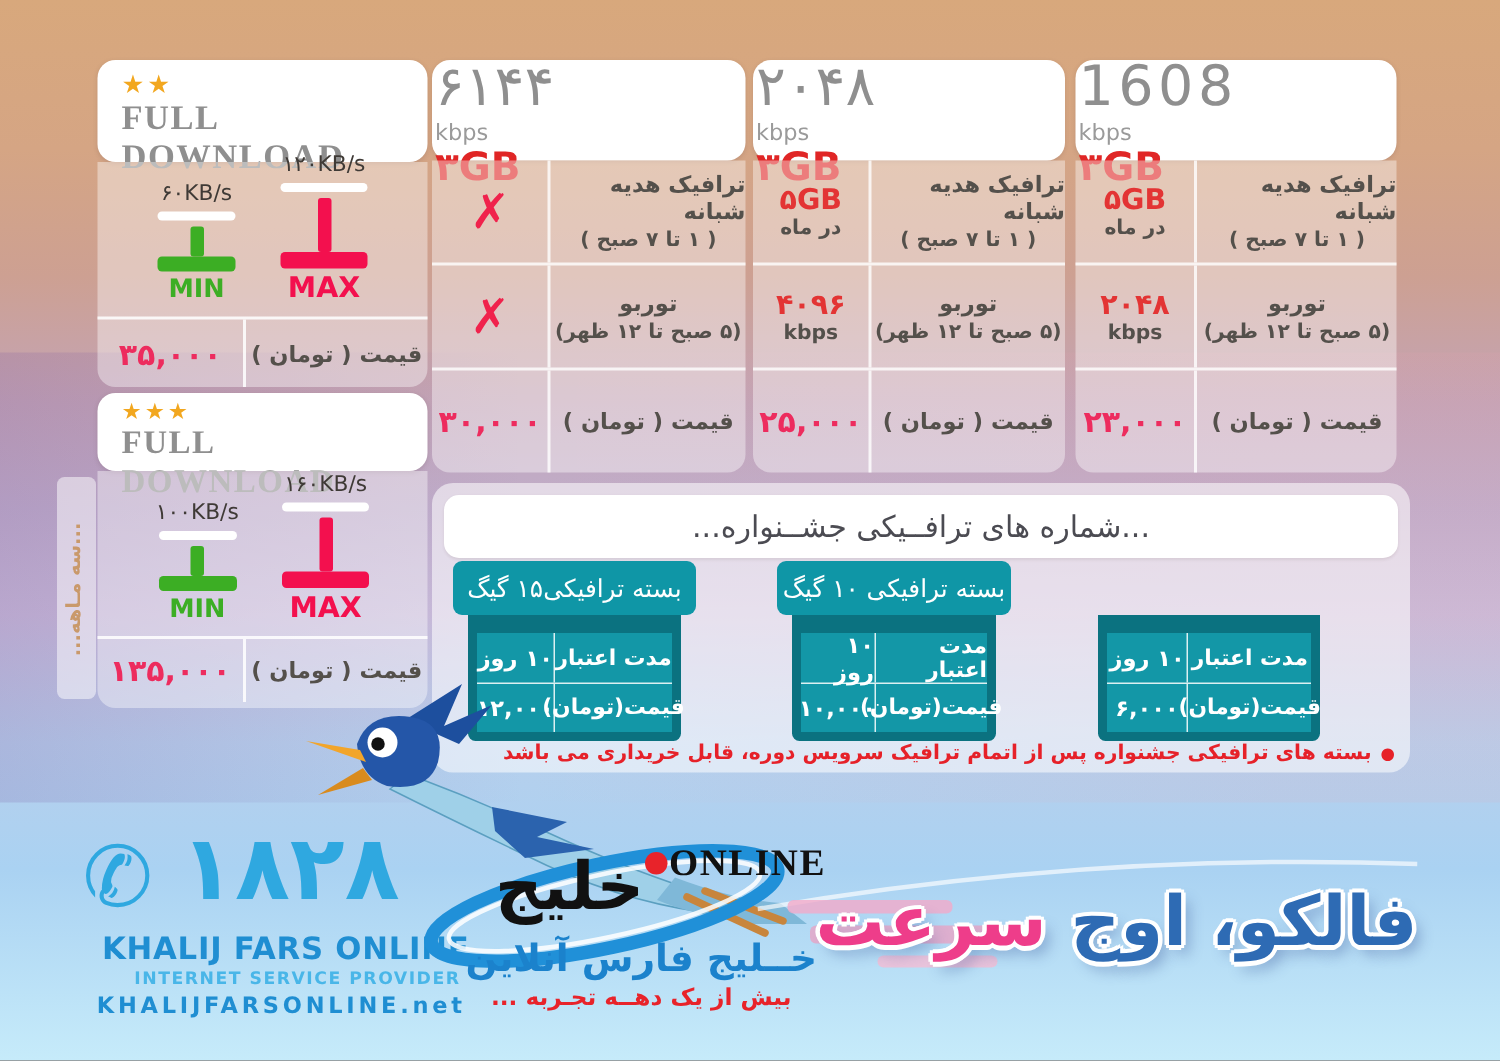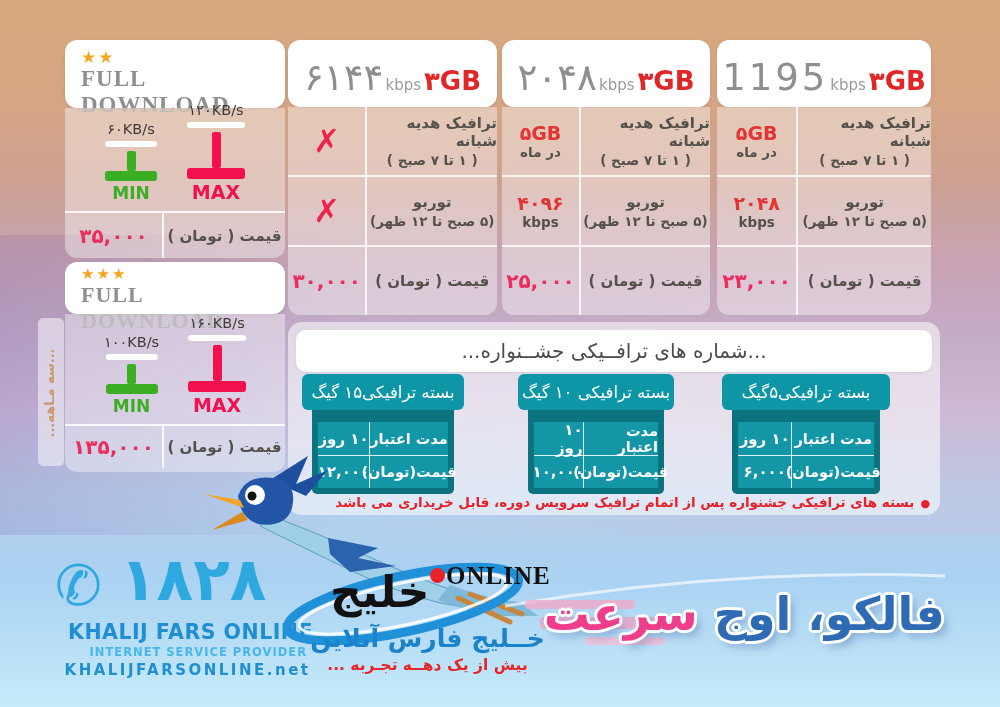--- a/index.html
+++ b/index.html
@@ -36,21 +36,21 @@
   .g-max .stem { width:9px; height:36px; background:#f3104e; }
   .g-max .base { width:58px; height:11px; background:#f3104e; }
   .g-max .glabel { color:#f3104e; font-size:19px; }
   .fd-price { display:flex; border-top:2px solid rgba(255,255,255,.85); }
   .fd-price .val { width:45%; display:flex; align-items:center; justify-content:center;
                    color:#ed2c5e; font-weight:bold; font-size:20px; border-right:2px solid rgba(255,255,255,.85); direction:ltr;}
   .fd-price .lbl { width:55%; display:flex; align-items:center; justify-content:center;
                    color:#54504b; font-weight:bold; font-size:15px; direction:rtl; }
 
   
-  .sc-header { display:flex; align-items:baseline; justify-content:center; padding-top:16px; }
+  .sc-header { display:flex; align-items:baseline; justify-content:center; padding-top:16px;flex-direction:column; }
   .sc-num  { font-size:37px; color:#8f8f8f; letter-spacing:3px; direction:ltr; }
   .sc-unit { font-size:15px; color:#9a9a9a; margin:0 3px 0 2px; }
   .sc-vol  { font-size:26px; font-weight:bold; color:#e02626; direction:ltr; }
   .sc-row { display:flex; height:68px; }
   .sc-row + .sc-row { border-top:2px solid rgba(255,255,255,.8); }
   .sc-row.h70 { height:70px; }
   .sc-val { width:38%; display:flex; flex-direction:column; align-items:center; justify-content:center;
             border-right:2px solid rgba(255,255,255,.8); }
   .sc-lbl { width:62%; display:flex; flex-direction:column; align-items:center; justify-content:center;
             direction:rtl; color:#54504b; font-weight:bold; }
@@ -244,21 +244,21 @@
       <div class="sc-val">
           <span class="price">۲۵,۰۰۰</span>
         </div>
       <div class="sc-lbl">
           <span class="l1">قیمت ( تومان )</span>
         </div>
     </div>
   </div>
 
   <div class="card-header sc-header" style="left:717px; top:40px; width:214px; height:67px;">
-    <span class="sc-num">1195</span>
+    <span class="sc-num">1608</span>
     <span class="sc-unit">kbps</span>
     <span class="sc-vol">۳GB</span>
   </div>
   <div class="card-body" style="left:717px; top:107px; width:214px; height:208px;">
     <div class="sc-row">
       <div class="sc-val">
           <span class="main">۵GB</span>
           <span class="sub">در ماه</span>
         </div>
       <div class="sc-lbl">
@@ -308,21 +308,20 @@
     <div class="pkg-row">
       <div class="pkg-val">۱۰ روز</div>
       <div class="pkg-lbl">مدت اعتبار</div>
     </div>
     <div class="pkg-row">
       <div class="pkg-val">۱۰,۰۰۰</div>
       <div class="pkg-lbl">قیمت(تومان)</div>
     </div>
   </div>
 
-  <div class="pkg-header" style="left:722px; width:168px;">بسته ترافیکی۵گیگ</div>
   <div class="pkg-neck" style="left:732px; width:148px;"></div>
   <div class="pkg-table" style="left:738px; width:136px;">
     <div class="pkg-row">
       <div class="pkg-val">۱۰ روز</div>
       <div class="pkg-lbl">مدت اعتبار</div>
     </div>
     <div class="pkg-row">
       <div class="pkg-val">۶,۰۰۰</div>
       <div class="pkg-lbl">قیمت(تومان)</div>
     </div>

